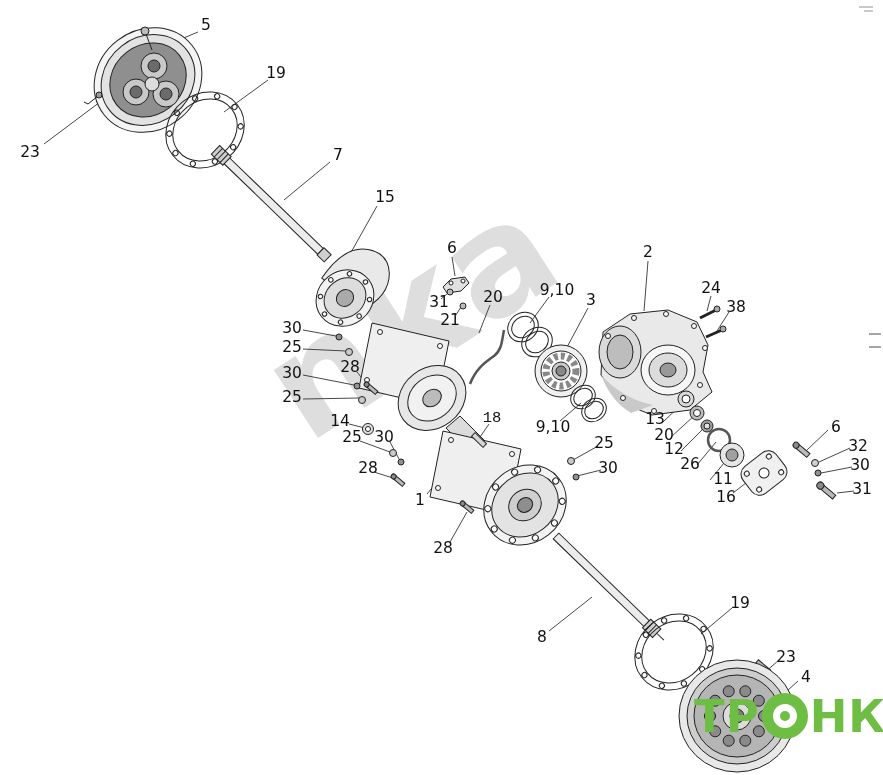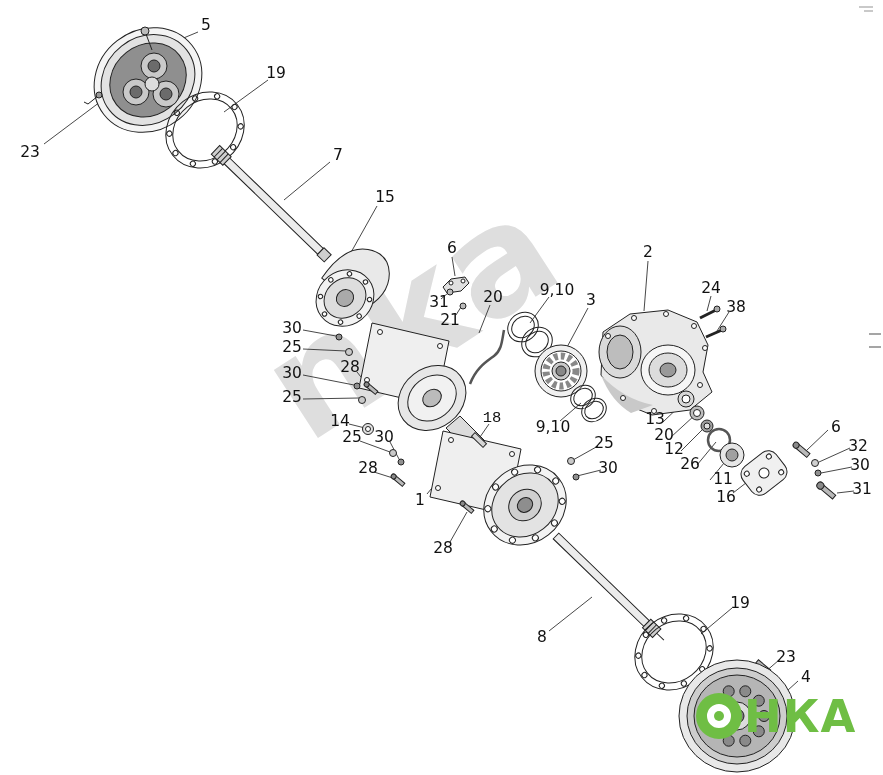--- a/index.html
+++ b/index.html
@@ -378,17 +378,18 @@
       <div class="callout" style="left: 786px; top: 657px;">23</div>
       <div class="callout" style="left: 806px; top: 677px;">4</div>
     </div>
 
   <div class="corner-note">
       <i></i>
       <i></i>
     </div>
 
   <div class="logo">
+    <span>ТР</span>
     <span class="logo-emblem"></span>
     <span>НКА</span>
   </div>
 
 </div>
 
 </body></html>

